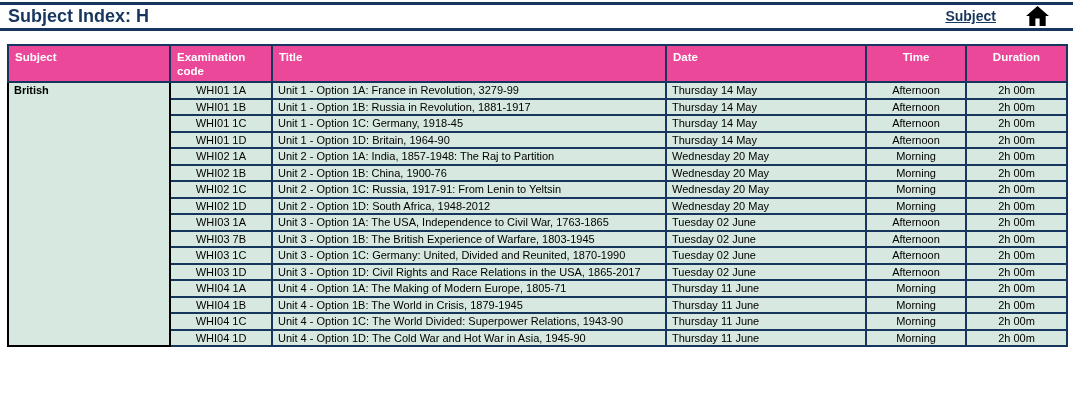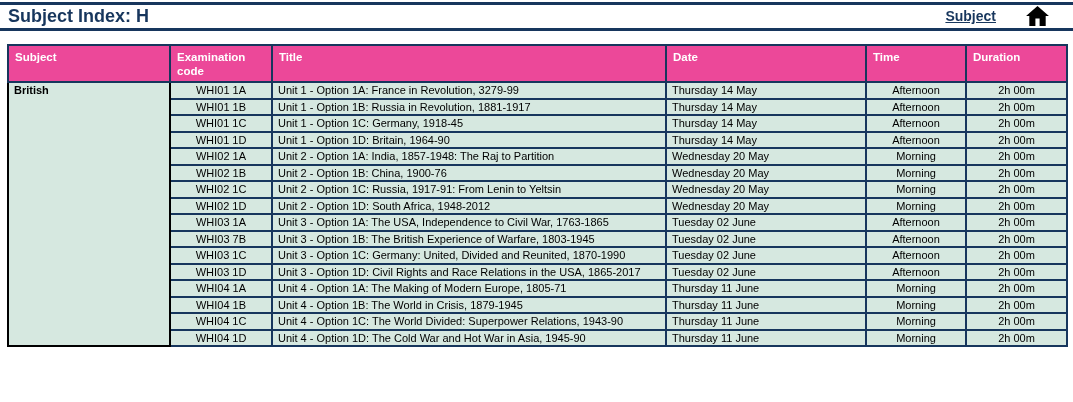--- a/index.html
+++ b/index.html
@@ -56,21 +56,21 @@
     background: #ec4899;
     color: #ffffff;
     font-weight: bold;
     font-size: 11.5px;
     text-align: left;
     vertical-align: top;
     padding: 4px 6px 3px;
     border: 2px solid #17365d;
     line-height: 14px;
   }
-  .exam-table th.center { text-align: left; }
+  .exam-table th.center { text-align: center; }
   .exam-table td {
     background: #d6e8e0;
     color: #000000;
     border: 2px solid #17365d;
     vertical-align: top;
     padding: 1px 5px 1px;
     line-height: 12.5px;
   }
   .exam-table td.subject-cell {
     border: 2px solid #000000;

